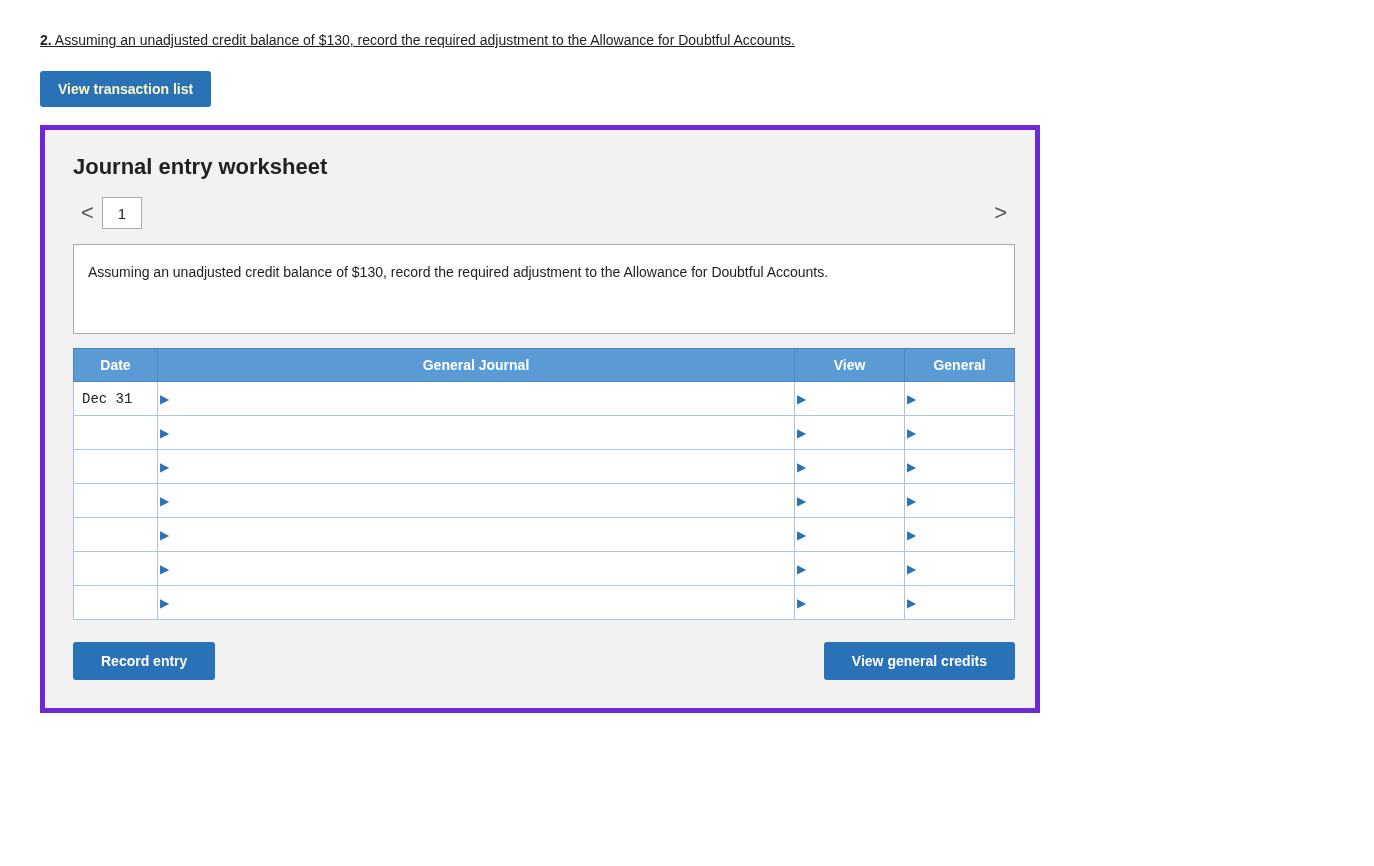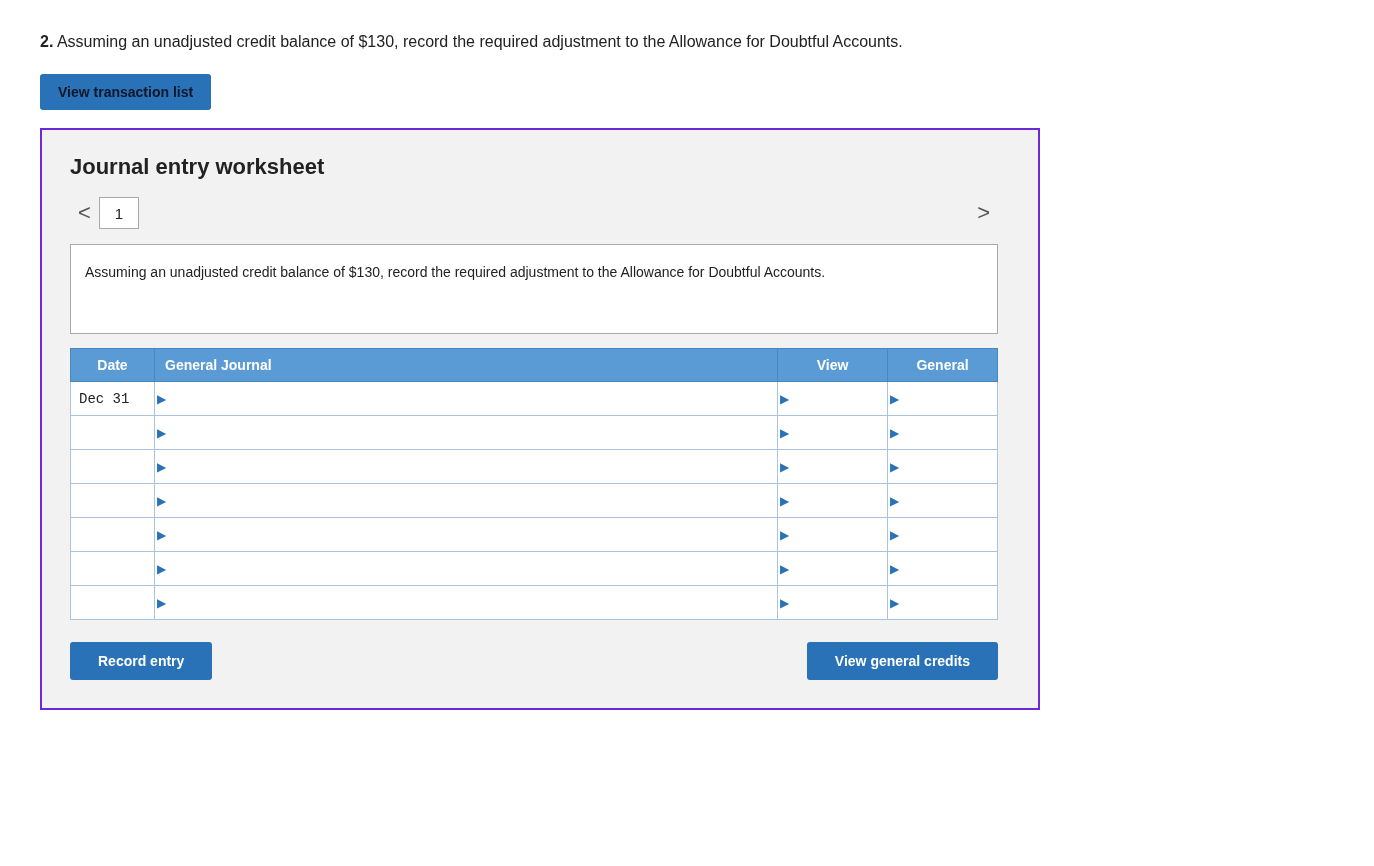--- a/index.html
+++ b/index.html
@@ -4,42 +4,43 @@
   <style>
     * { box-sizing: border-box; margin: 0; padding: 0; }
     body {
       font-family: Arial, sans-serif;
       background: #fff;
       color: #222;
       font-size: 15px;
       padding: 30px 40px;
     }
     .question-text {
-      font-size: 16px;
+      font-size: 14px;
       margin-bottom: 20px;
       line-height: 1.5;
+      text-decoration: underline;
     }
     .question-number {
       font-weight: bold;
     }
     .view-transaction-btn {
       background-color: #2a72b8;
-      color: #0f172a;
+      color: #fef9c3;
       border: none;
       padding: 10px 18px;
       font-size: 14px;
       font-weight: bold;
       cursor: pointer;
       margin-bottom: 18px;
       border-radius: 3px;
     }
     .worksheet-container {
       background: #f2f2f2;
-      border: 2px solid #6d28d9;
-      padding: 24px 40px 28px 28px;
+      border: 5px solid #6d28d9;
+      padding: 24px 20px 28px 28px;
       max-width: 1000px;
     }
     .worksheet-title {
       font-size: 22px;
       font-weight: bold;
       margin-bottom: 16px;
     }
     .nav-row {
       display: flex;
       align-items: center;
@@ -96,21 +97,21 @@
       padding: 8px 10px;
       border: 1px solid #4a87bf;
       text-align: center;
     }
     .journal-table thead tr th.date-col {
       width: 84px;
       text-align: center;
       margin-left: 12px;
     }
     .journal-table thead tr th.general-col {
-      text-align: left;
+      text-align: center;
     }
     .journal-table thead tr th.debit-col,
     .journal-table thead tr th.credit-col {
       width: 110px;
       text-align: center;
     }
     .journal-table tbody tr td {
       border: 1px solid #aac4e0;
       padding: 0;
       height: 34px;

